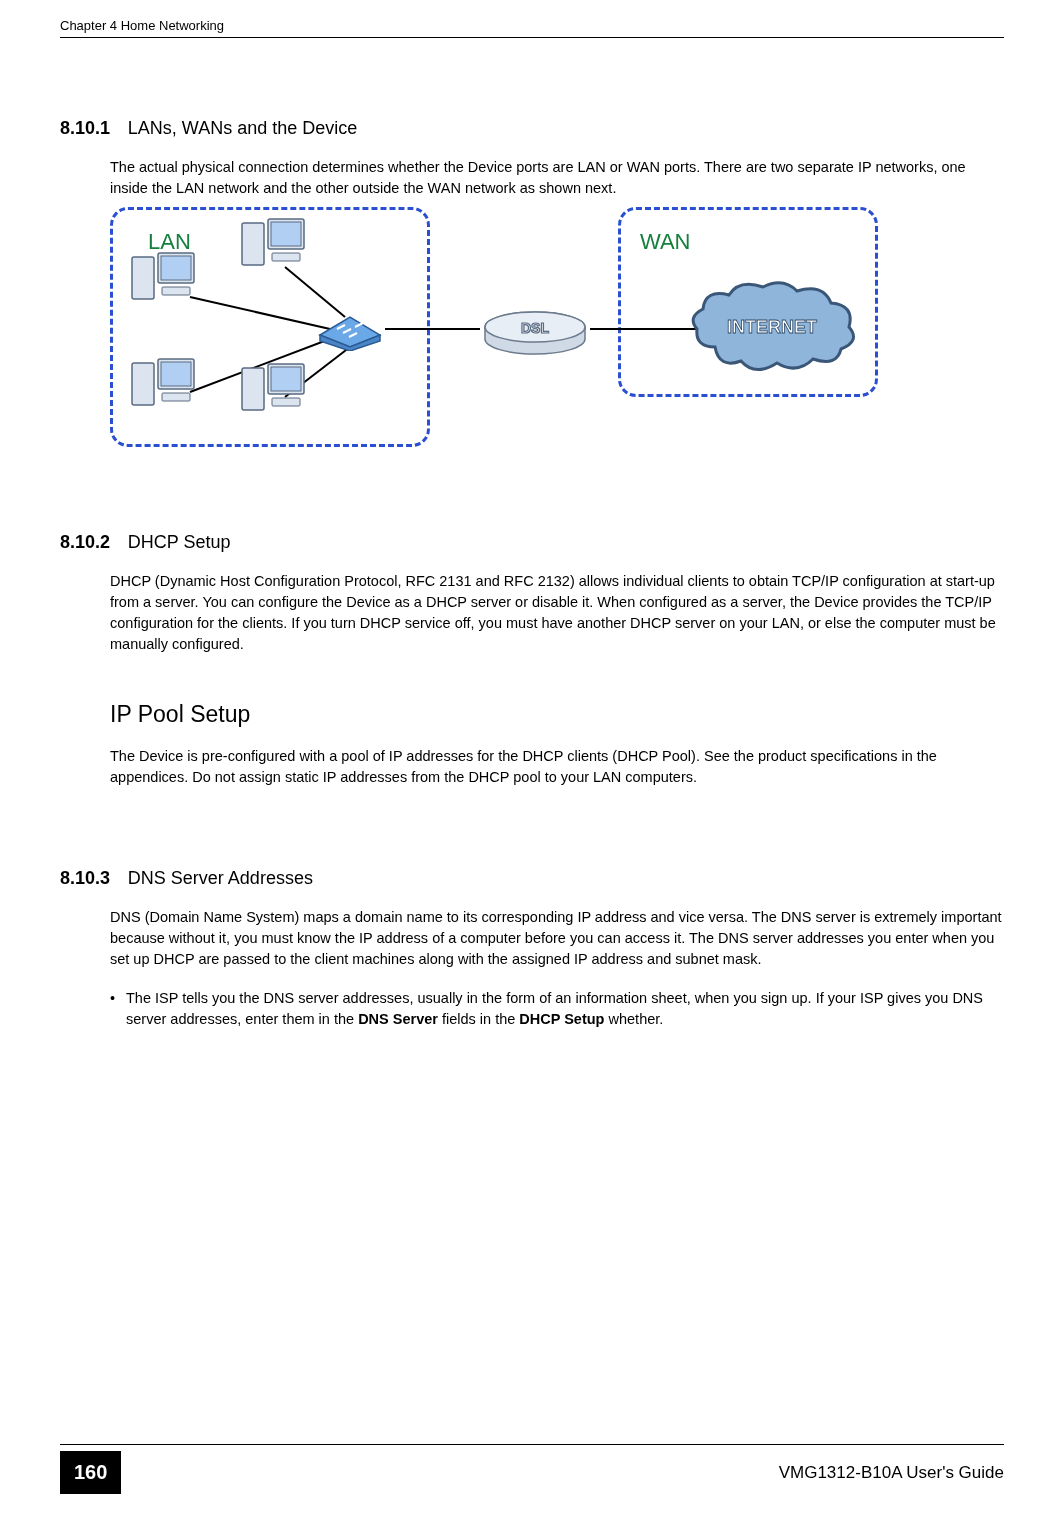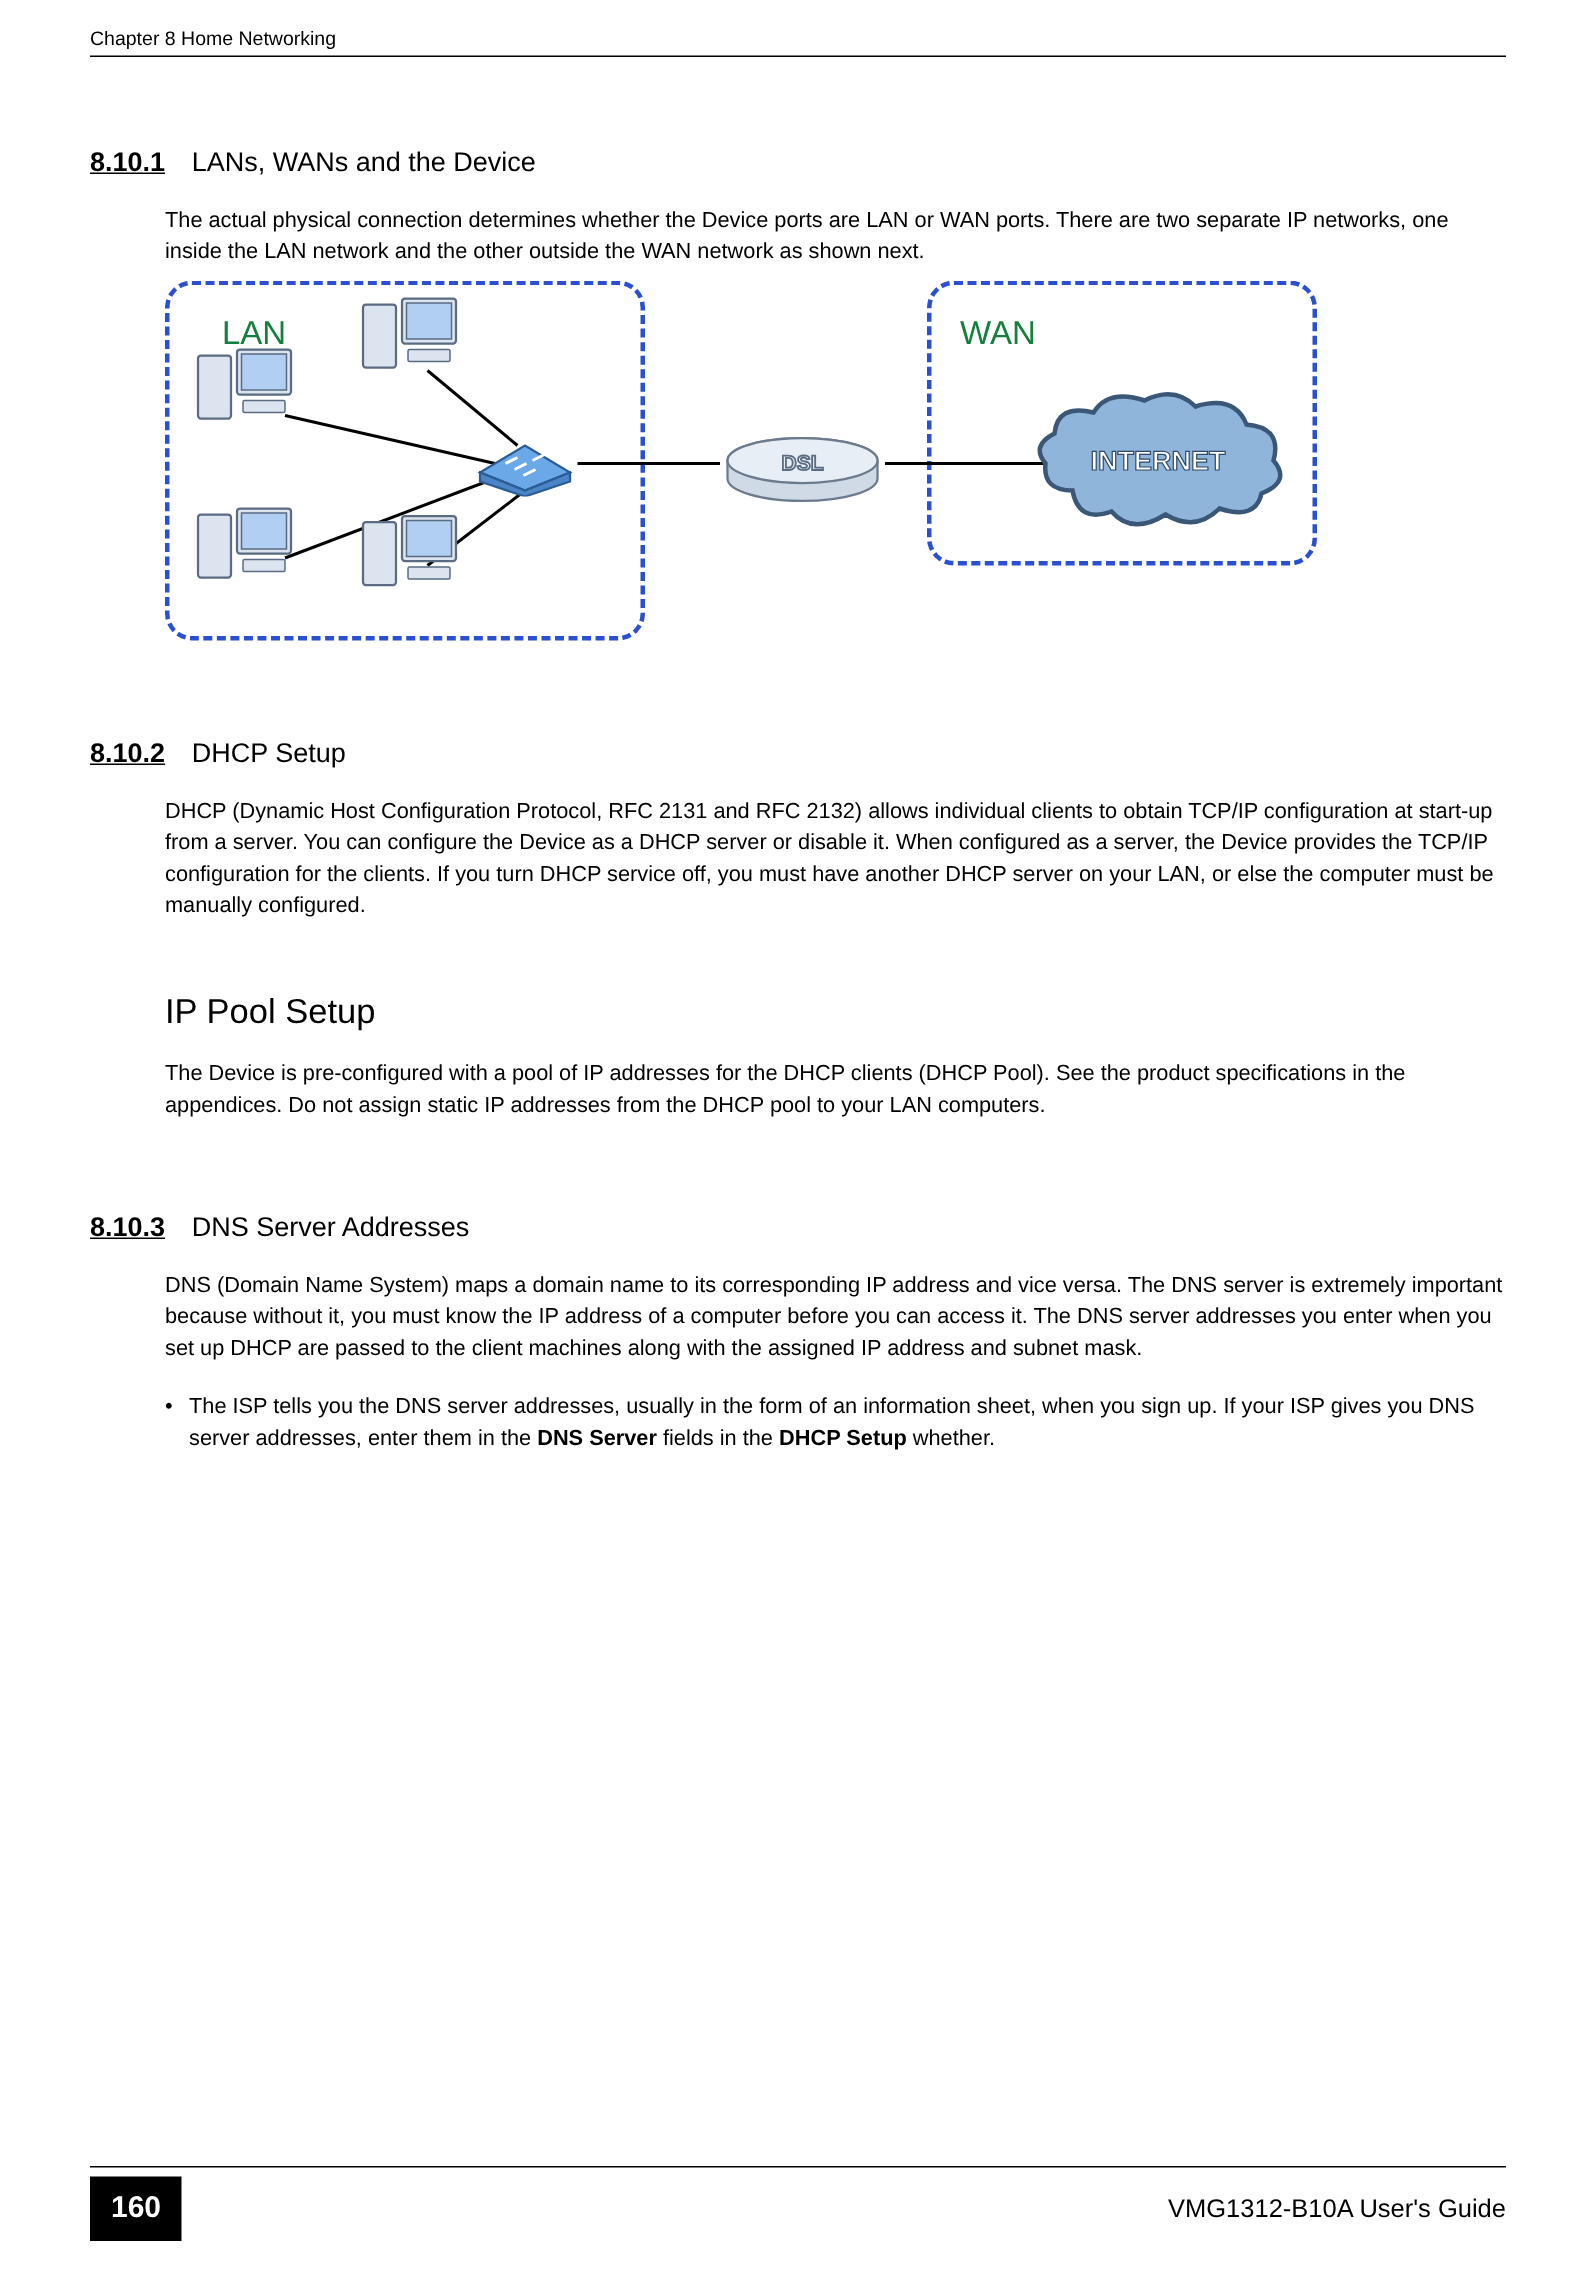--- a/index.html
+++ b/index.html
@@ -25,23 +25,22 @@
     .header-line {
       border-top: 1px solid #000;
       margin: 0 60px;
     }
     .content {
       padding: 0 60px 0 110px;
     }
     .section-num {
       font-weight: bold;
       font-size: 18px;
-      margin-top: 20px;
+      margin-top: 40px;
       display: inline-block;
-      text-decoration: underline;
     }
     .section-title {
       font-weight: normal;
       font-size: 18px;
       display: inline;
     }
     .section-heading {
       margin-top: 40px;
       margin-left: -50px;
     }
@@ -169,21 +168,21 @@
     }
     .footer-guide {
       font-size: 17px;
     }
     .bold { font-weight: bold; }
   </style>
 </head>
 <body>
 
 <div class="header">
-  <span>Chapter 8 Home Networking</span>
+  <span>Chapter 4 Home Networking</span>
   <span></span>
 </div>
 <div class="header-line"></div>
 
 <div class="content">
 
   <div class="section-heading">
     <span class="section-num">8.10.1</span>
     &nbsp;&nbsp;
     <span class="section-title">LANs, WANs and the Device</span>

